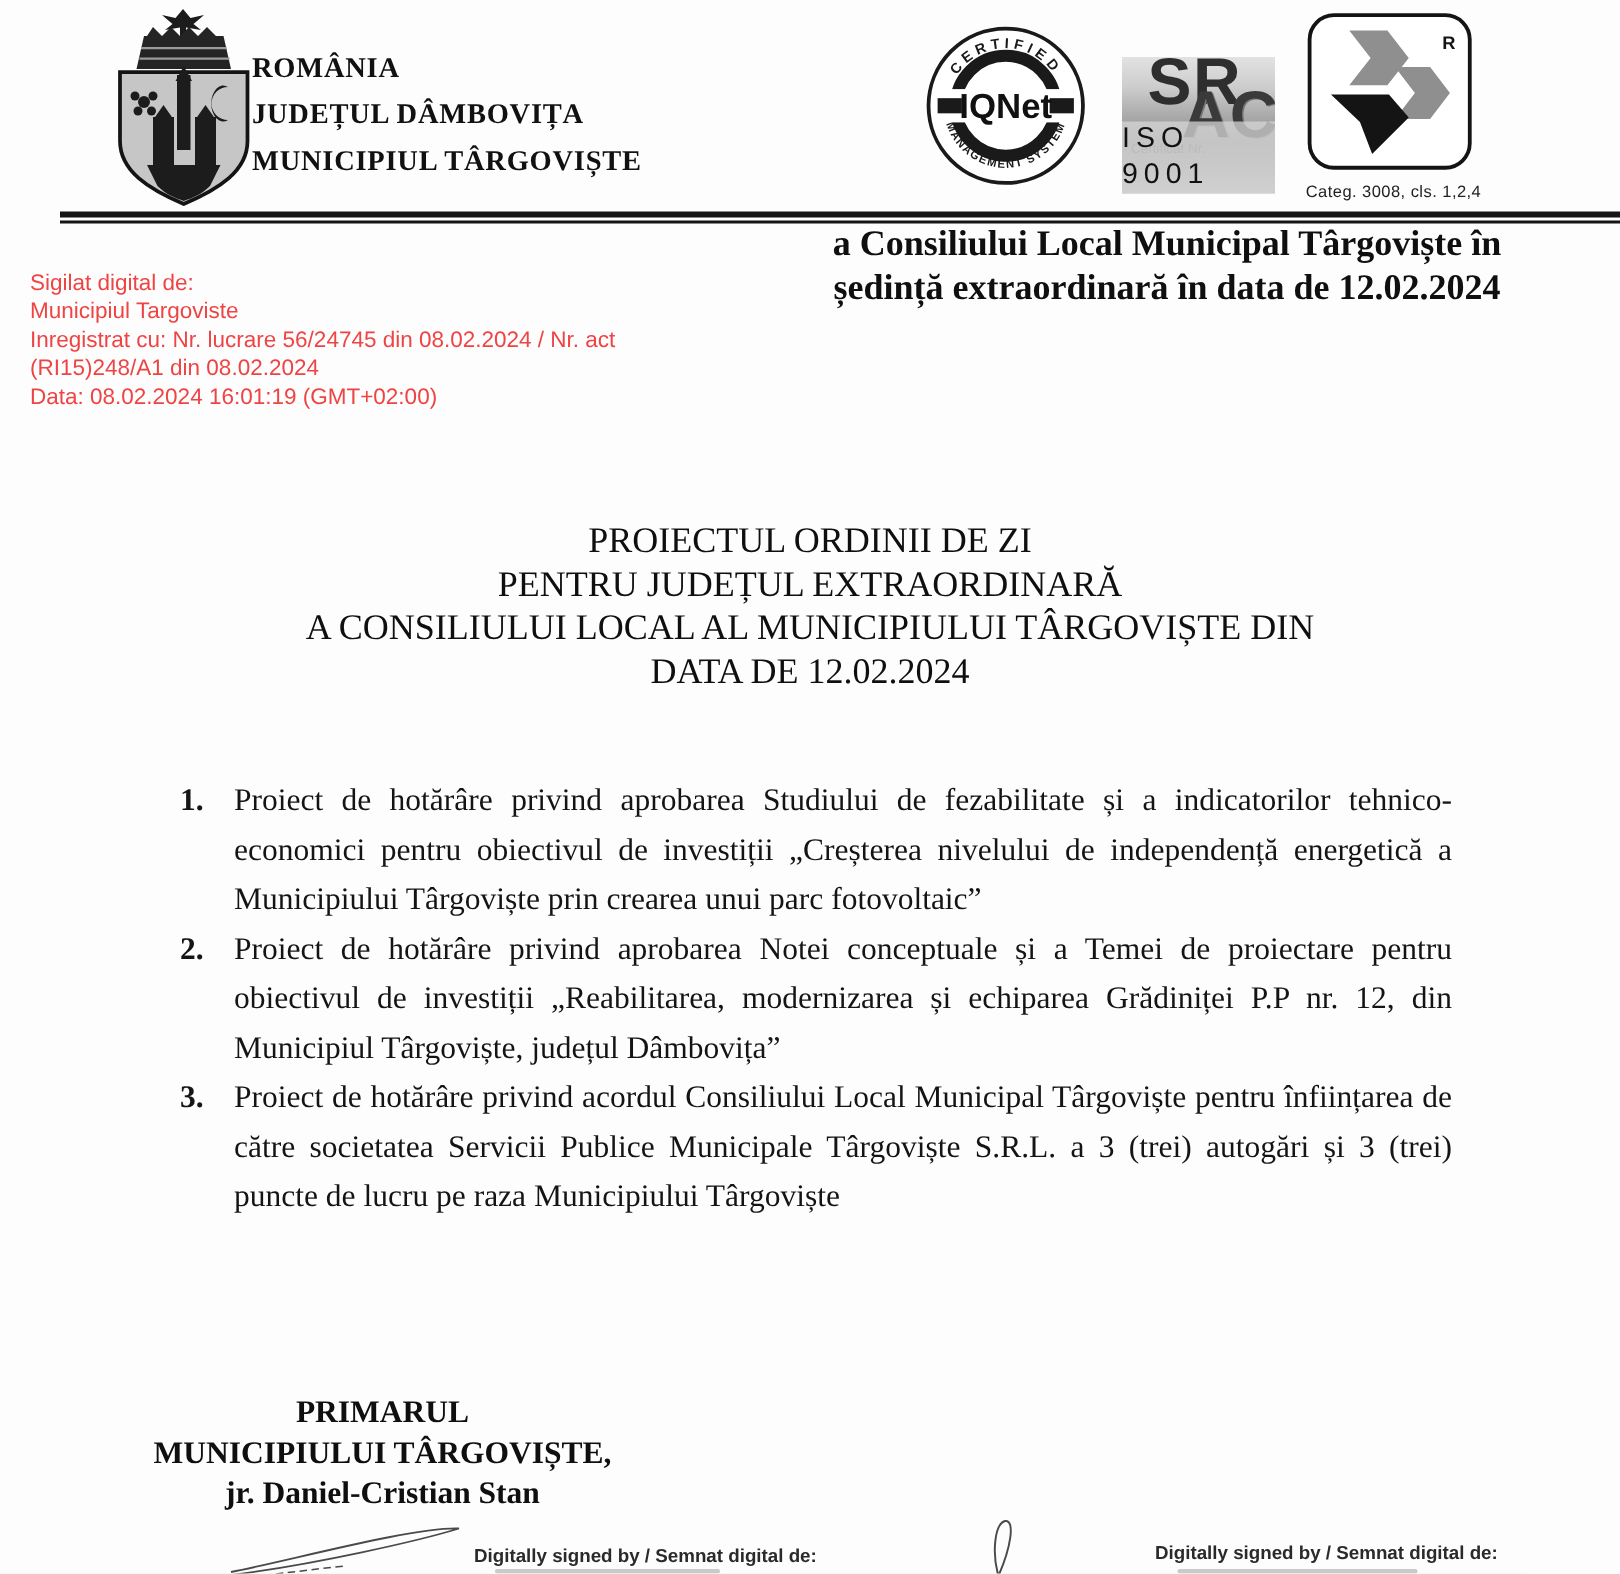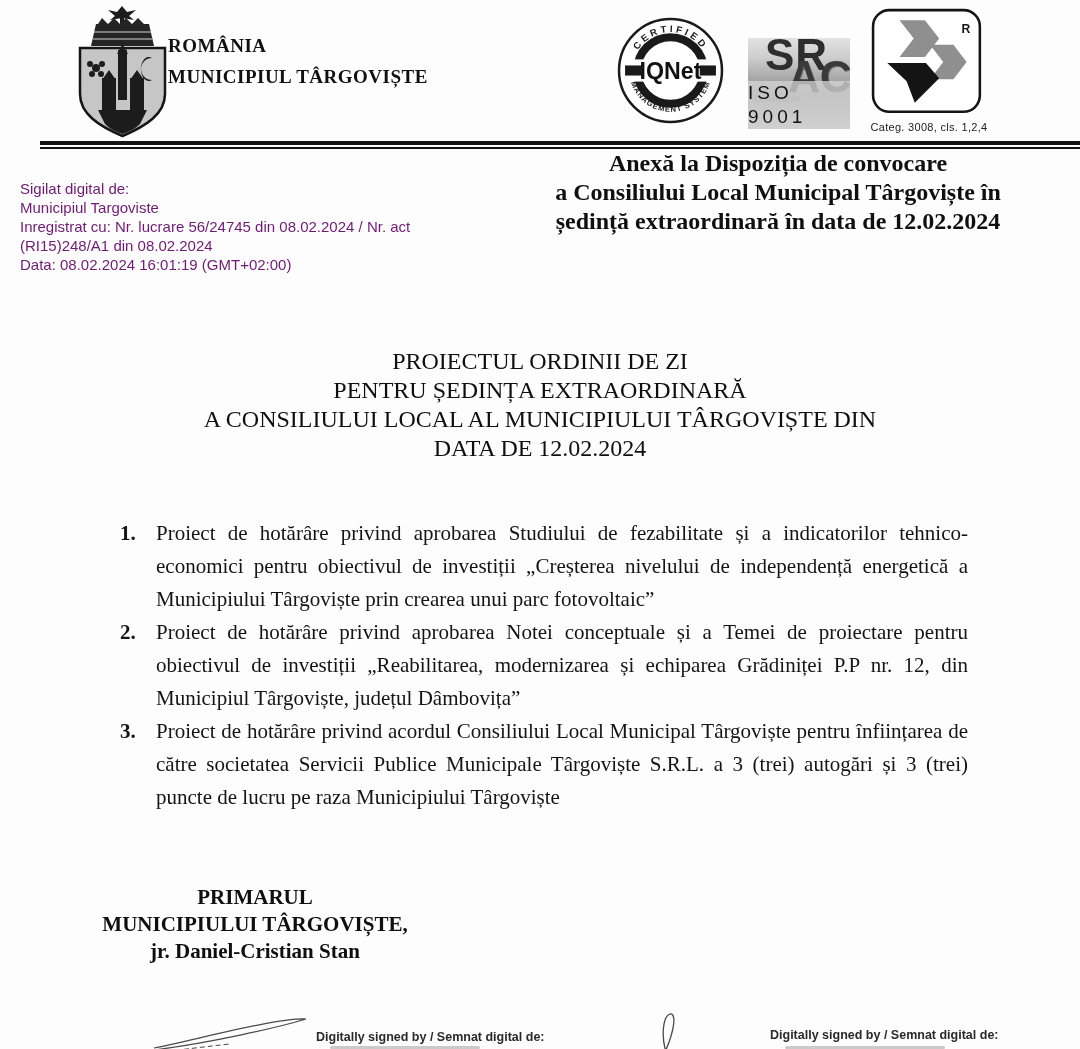--- a/index.html
+++ b/index.html
@@ -40,21 +40,21 @@
     color: #222; margin-top: 1px; letter-spacing: 0.3px; }
 
   
   .divider { position: absolute; left: 40px; top: 141px; width: 1040px; }
   .divider .bar1 { height: 4px; background: #151515; }
   .divider .bar2 { height: 2px; background: #151515; margin-top: 2px; }
 
   
   .stamp {
     position: absolute; left: 20px; top: 179px; width: 470px;
-    font-family: "Liberation Sans", sans-serif; font-size: 15px; line-height: 19px; color: #701a75;
+    font-family: "Liberation Sans", sans-serif; font-size: 15px; line-height: 19px; color: #ef4444;
   }
   .annex {
     position: absolute; left: 488px; top: 149px; width: 580px;
     text-align: center; font-weight: bold; font-size: 24px; line-height: 29px; color: #0f0f0f;
   }
 
   
   .title {
     position: absolute; left: 100px; top: 347px; width: 880px;
     text-align: center; font-weight: normal; font-size: 24px; line-height: 29px; color: #0f0f0f;
@@ -62,21 +62,21 @@
 
   
   .agenda { position: absolute; left: 120px; top: 517px; width: 848px; }
   .agenda-item { display: flex; align-items: flex-start; }
   .agenda-item .num { width: 36px; flex: 0 0 36px; font-weight: bold;
     font-size: 21px; line-height: 33px; }
   .agenda-item .txt { flex: 1; font-size: 21px; line-height: 33px;
     text-align: justify; color: #141414; }
 
   
-  .sig-left { position: absolute; left: 90px; top: 884px; width: 330px;
+  .sig-left { position: absolute; left: 90px; top: 928px; width: 330px;
     text-align: center; font-weight: bold; font-size: 21px; line-height: 27px; color: #0f0f0f; }
   .sig-right { position: absolute; left: 432px; top: 901px; width: 560px;
     text-align: center; font-weight: bold; font-size: 21px; line-height: 27px; color: #0f0f0f; }
 
   
   .stroke-left { position: absolute; left: 150px; top: 1014px; }
   .digital-left { position: absolute; left: 316px; top: 1030px;
     font-family: "Liberation Sans", sans-serif; font-size: 12.5px; font-weight: bold; color: #2a2a2a; }
   .stroke-right { position: absolute; left: 648px; top: 1010px; }
   .digital-right { position: absolute; left: 770px; top: 1028px;
@@ -117,20 +117,21 @@
       <rect x="28" y="72" width="14" height="32" fill="#1c1c1c"></rect>
       <polygon points="35,64 42,74 28,74" fill="#1c1c1c"></polygon>
       <rect x="56" y="72" width="14" height="32" fill="#1c1c1c"></rect>
       <polygon points="63,64 70,74 56,74" fill="#1c1c1c"></polygon>
       <path d="M24,104 L73,104 L66,118 C60,124 54,126 48.5,128 C43,126 37,124 31,118 Z" fill="#1c1c1c"></path>
     </svg>
   </div>
 
   <div class="hdr-text">
     <div>ROMÂNIA</div>
+    <div>JUDEȚUL DÂMBOVIȚA</div>
     <div>MUNICIPIUL TÂRGOVIȘTE</div>
   </div>
 
   <div class="logo-iqnet">
     <svg width="107" height="107" viewBox="0 0 106 106">
       <defs>
         <path id="arcTop" d="M 15,53 A 38,38 0 0 1 91,53"></path>
         <path id="arcBot" d="M 12,53 A 41,41 0 0 0 94,53"></path>
       </defs>
       <circle cx="53" cy="53" r="51" fill="#ffffff" stroke="#1a1a1a" stroke-width="2.5"></circle>
@@ -173,28 +174,27 @@
 
   <div class="stamp">
     <div>Sigilat digital de:</div>
     <div>Municipiul Targoviste</div>
     <div>Inregistrat cu: Nr. lucrare 56/24745 din 08.02.2024 / Nr. act</div>
     <div>(RI15)248/A1 din 08.02.2024</div>
     <div>Data: 08.02.2024 16:01:19 (GMT+02:00)</div>
   </div>
 
   <div class="annex">
-    <div>Anexă la Dispoziția de convocare</div>
     <div>a Consiliului Local Municipal Târgoviște în</div>
     <div>ședință extraordinară în data de 12.02.2024</div>
   </div>
 
   <div class="title">
     <div>PROIECTUL ORDINII DE ZI</div>
-    <div>PENTRU ȘEDINȚA EXTRAORDINARĂ</div>
+    <div>PENTRU JUDEȚUL EXTRAORDINARĂ</div>
     <div>A CONSILIULUI LOCAL AL MUNICIPIULUI TÂRGOVIȘTE DIN</div>
     <div>DATA DE 12.02.2024</div>
   </div>
 
   <div class="agenda">
     <div class="agenda-item">
       <span class="num">1.</span>
       <p class="txt">Proiect de hotărâre privind aprobarea Studiului de fezabilitate și a indicatorilor tehnico-economici pentru obiectivul de investiții „Creșterea nivelului de independență energetică a Municipiului Târgoviște prin crearea unui parc fotovoltaic”</p>
     </div>
     <div class="agenda-item">

